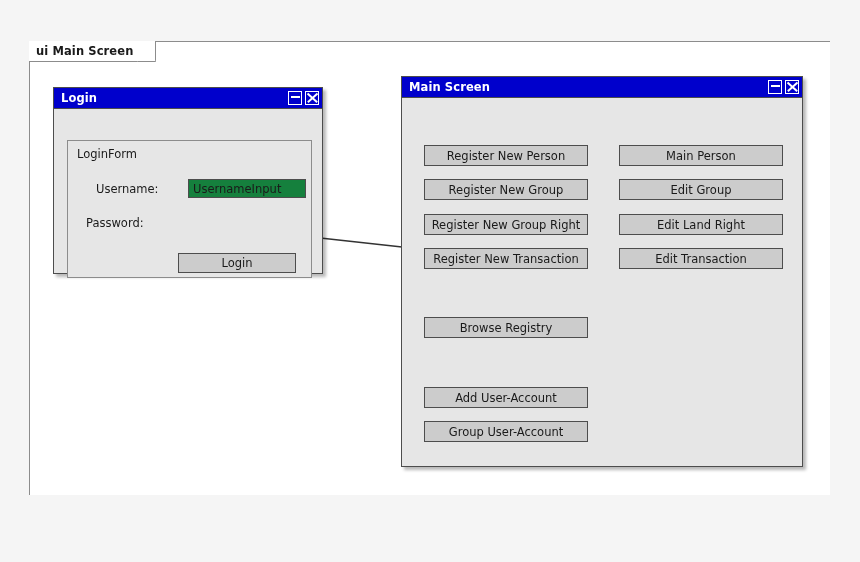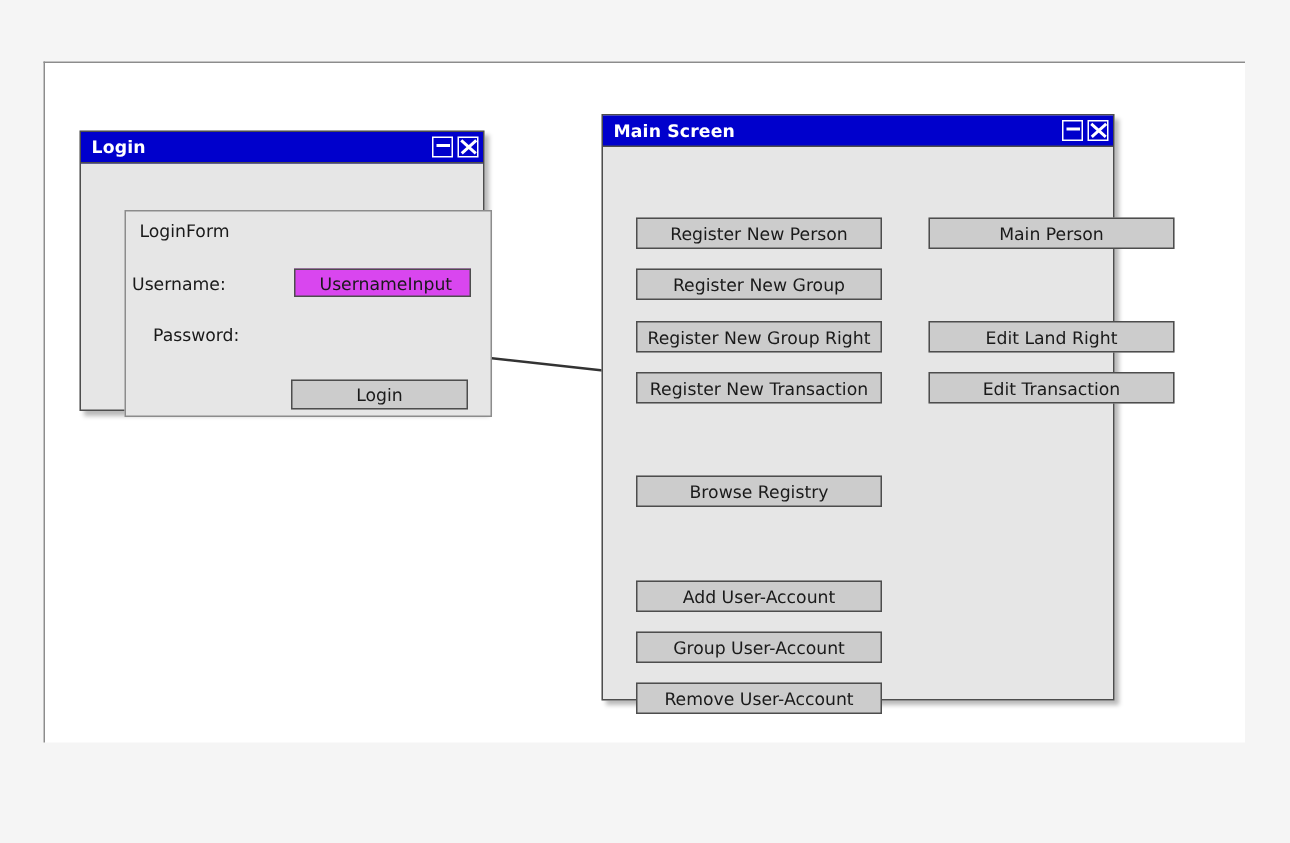--- a/index.html
+++ b/index.html
@@ -133,21 +133,20 @@
     left: 53px;
     top: 87px;
     width: 270px;
     height: 187px;
   }
   #login-body {
     position: relative;
     height: calc(100% - 21px);
     padding: 12px;
     box-sizing: border-box;
-    margin-left: 16px;
   }
   #login-form-group {
     position: absolute;
     left: 13px;
     top: 31px;
     width: 245px;
     height: 138px;
     border: 1.2px solid #8c8c8c;
     background: #e6e6e6;
     box-sizing: border-box;
@@ -157,38 +156,38 @@
     left: 9px;
     top: 6px;
     font-size: 11.5px;
     color: #1a1a1a;
   }
   .field-row {
     position: absolute;
     display: flex;
     align-items: center;
   }
-  #row-username { left: 4px; top: 38px; gap: 16px; }
+  #row-username { left: 28px; top: 38px; }
   #row-password { left: 18px; top: 75px; }
   .field-label {
     width: 92px;
     font-size: 11.5px;
     color: #1a1a1a;
   }
   .text-input {
     width: 118px;
     height: 19px;
-    background: #d946ef;
+    background: #15803d;
     border: 1.5px solid #4d4d4d;
     box-sizing: border-box;
     font-size: 11.5px;
     color: #1a1a1a;
     display: flex;
     align-items: center;
-    padding-left: 16px;
+    padding-left: 4px;
     font-family: "DejaVu Sans", sans-serif;
   }
   .mock-button {
     background: #cccccc;
     border: 1.5px solid #4d4d4d;
     box-sizing: border-box;
     font-size: 11.5px;
     color: #1a1a1a;
     display: flex;
     align-items: center;
@@ -201,21 +200,21 @@
     left: 110px;
     top: 112px;
     width: 118px;
     height: 20px;
   }
 
   
   #main-window {
     left: 401px;
     top: 76px;
-    width: 342px;
+    width: 402px;
     height: 391px;
   }
   #main-body {
     position: relative;
     height: calc(100% - 21px);
     text-align: center;
   }
   .main-btn {
     position: absolute;
     width: 164px;
@@ -234,20 +233,23 @@
     pointer-events: none;
   }
 </style>
 </head>
 <body>
 
 <div id="canvas">
 
   <div id="uml-frame"></div>
 
+  <div id="frame-tab">
+    <span id="frame-tab-label">ui Main Screen</span>
+  </div>
 
   <svg id="connector">
     <line x1="284" y1="234" x2="402" y2="247" stroke="#333333" stroke-width="1.6"></line>
   </svg>
 
   <div id="login-window" class="mock-window">
     <div class="titlebar">
       <span class="titlebar-text">Login</span>
       <span class="titlebar-buttons">
         <span class="tb-btn minimize"></span>
@@ -281,25 +283,25 @@
       </span>
     </div>
     <div id="main-body">
 
       <div class="mock-button main-btn col-left" style="top:47px">Register New Person</div>
       <div class="mock-button main-btn col-left" style="top:81px">Register New Group</div>
       <div class="mock-button main-btn col-left" style="top:116px">Register New Group Right</div>
       <div class="mock-button main-btn col-left" style="top:150px">Register New Transaction</div>
 
       <div class="mock-button main-btn col-right" style="top:47px">Main Person</div>
+      <div class="mock-button main-btn col-right" style="top:81px">Edit Group</div>
       <div class="mock-button main-btn col-right" style="top:116px">Edit Land Right</div>
       <div class="mock-button main-btn col-right" style="top:150px">Edit Transaction</div>
 
       <div class="mock-button main-btn col-left" style="top:219px">Browse Registry</div>
 
       <div class="mock-button main-btn col-left" style="top:289px">Add User-Account</div>
       <div class="mock-button main-btn col-left" style="top:323px">Group User-Account</div>
-      <div class="mock-button main-btn col-left" style="top:357px">Remove User-Account</div>
 
     </div>
   </div>
 
 </div>
 
 </body></html>

